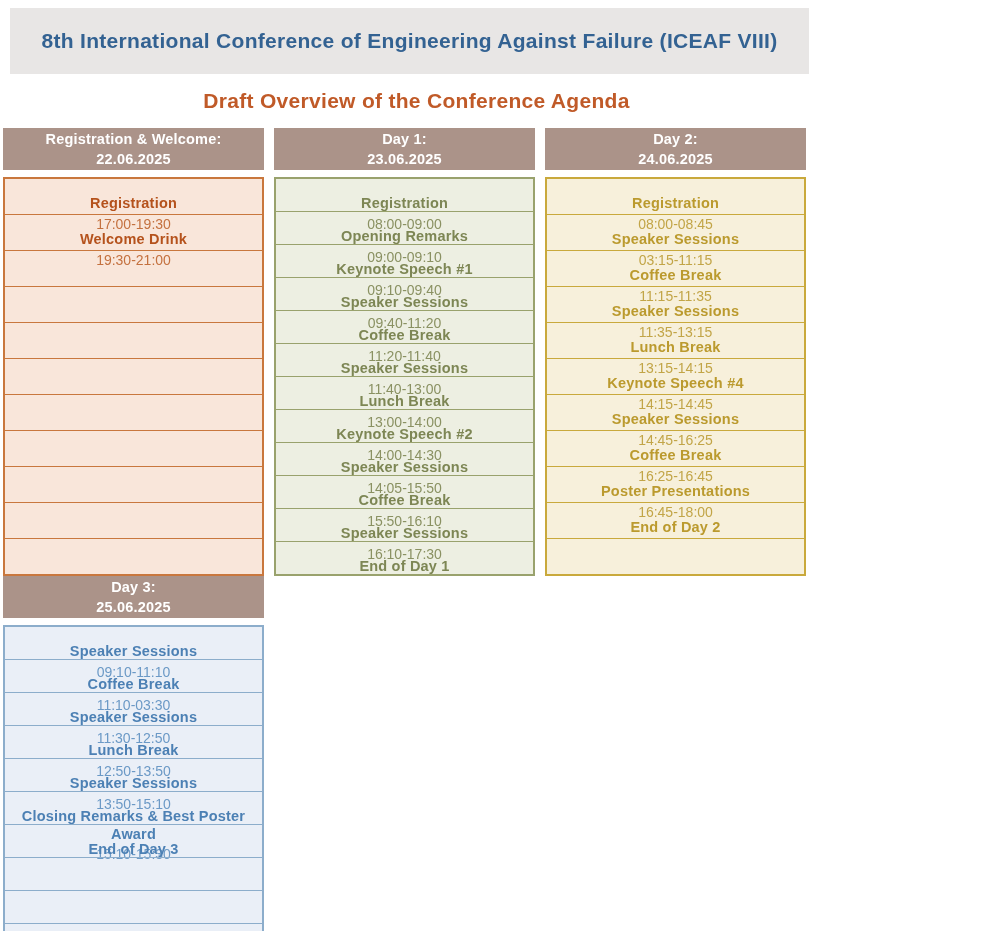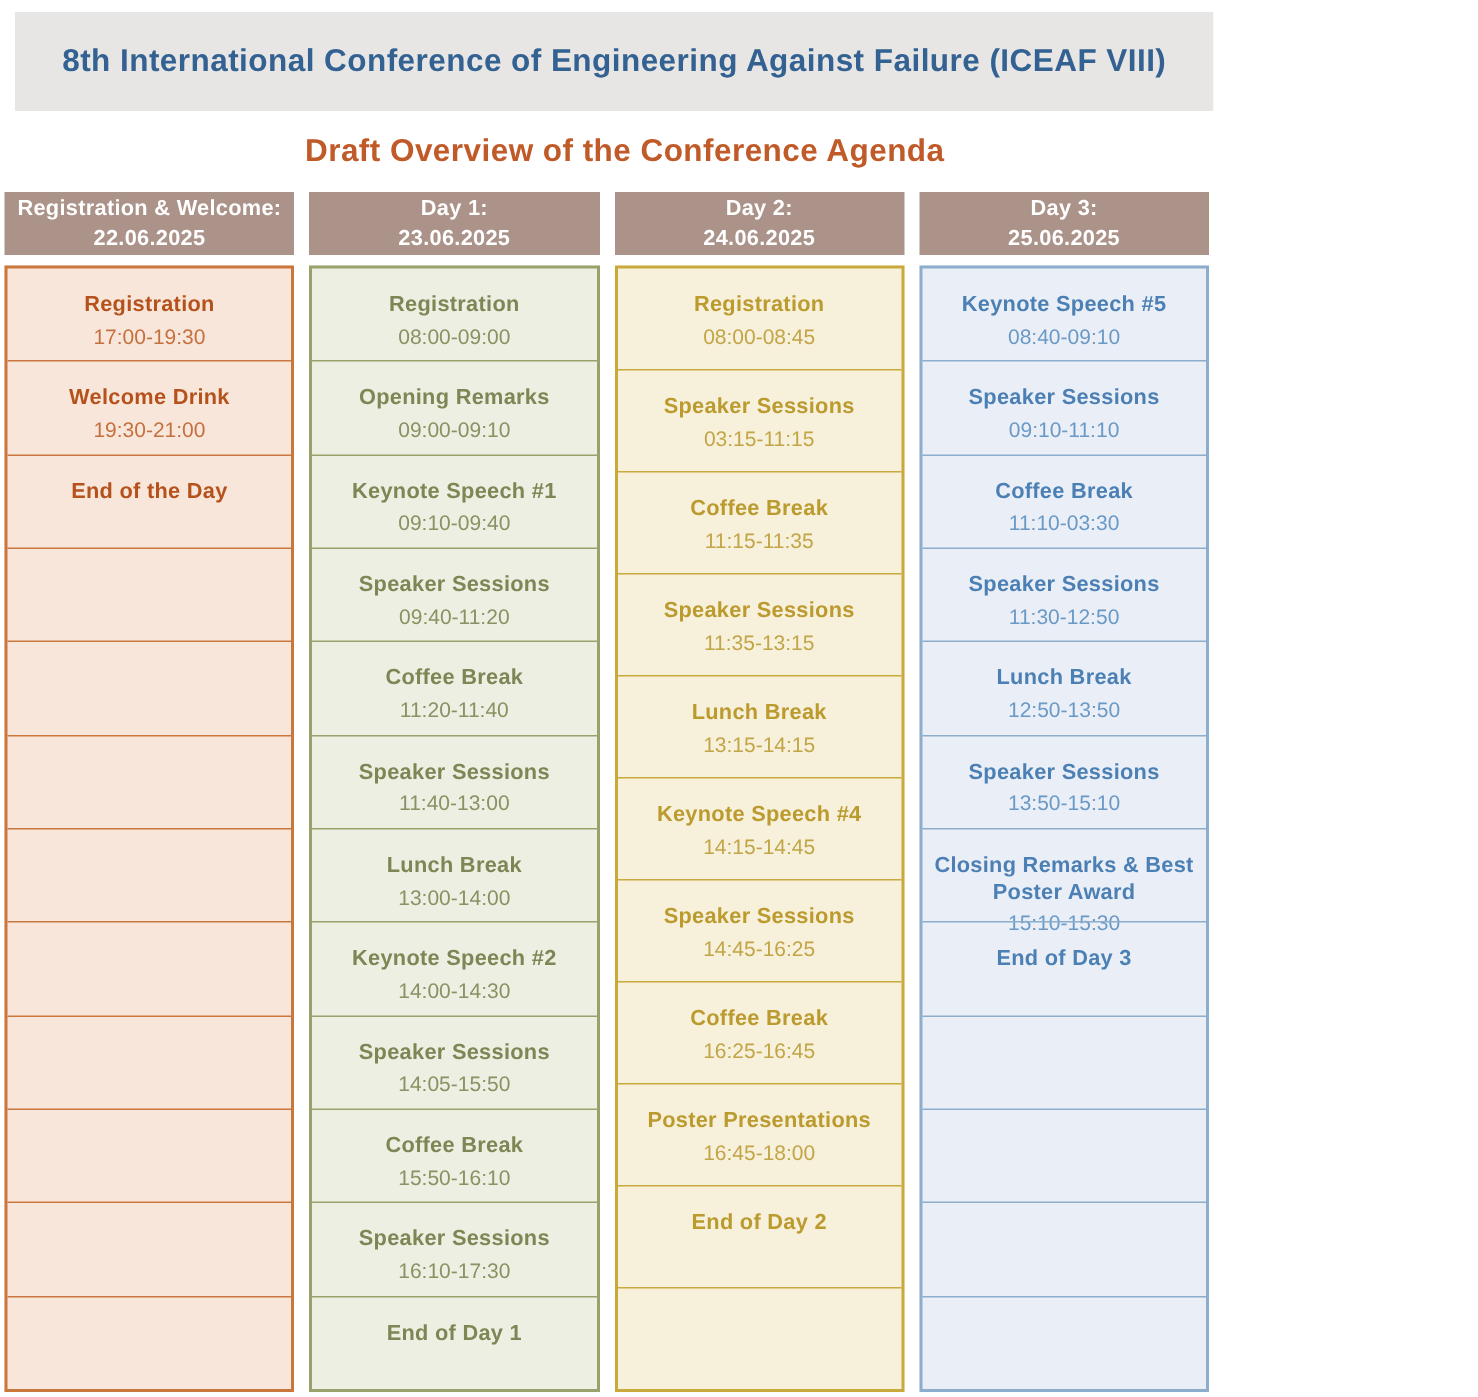--- a/index.html
+++ b/index.html
@@ -44,21 +44,21 @@
     color: var(--subtitle-text);
     padding-left: 24px;
   }
   .agenda-grid {
     position: absolute;
     left: 3px;
     right: 3px;
     top: 128px;
     bottom: 3px;
     display: grid;
-    grid-template-columns: repeat(4, 1fr);
+    grid-template-columns: repeat(3, 1fr);
     column-gap: 10px;
     border-radius: 13px;
   }
   .agenda-column {
     display: flex;
     flex-direction: column;
     min-width: 0;
   }
   .col-header {
     height: 42px;
@@ -126,23 +126,20 @@
         <div class="col-spacer"></div>
         <div class="col-body">
           <div class="event-row">
             <div class="event-title">Registration</div>
             <div class="event-time">17:00-19:30</div>
           </div>
           <div class="event-row">
             <div class="event-title">Welcome Drink</div>
             <div class="event-time">19:30-21:00</div>
           </div>
-          <div class="event-row">
-            <div class="event-title">End of the Day</div>
-          </div>
           <div class="event-row"></div>
           <div class="event-row"></div>
           <div class="event-row"></div>
           <div class="event-row"></div>
           <div class="event-row"></div>
           <div class="event-row"></div>
           <div class="event-row"></div>
           <div class="event-row"></div>
           <div class="event-row"></div>
         </div>
@@ -252,24 +249,20 @@
           <div class="event-row"></div>
         </div>
       </section>
       <section class="agenda-column" style="--border: #8CADCB; --fill: #EAEFF7; --title: #4C80B4; --time: #6B99C6;">
         <div class="col-header">
           <div>Day 3:</div>
           <div>25.06.2025</div>
         </div>
         <div class="col-spacer"></div>
         <div class="col-body">
-          <div class="event-row">
-            <div class="event-title">Keynote Speech #5</div>
-            <div class="event-time">08:40-09:10</div>
-          </div>
           <div class="event-row">
             <div class="event-title">Speaker Sessions</div>
             <div class="event-time">09:10-11:10</div>
           </div>
           <div class="event-row">
             <div class="event-title">Coffee Break</div>
             <div class="event-time">11:10-03:30</div>
           </div>
           <div class="event-row">
             <div class="event-title">Speaker Sessions</div>

